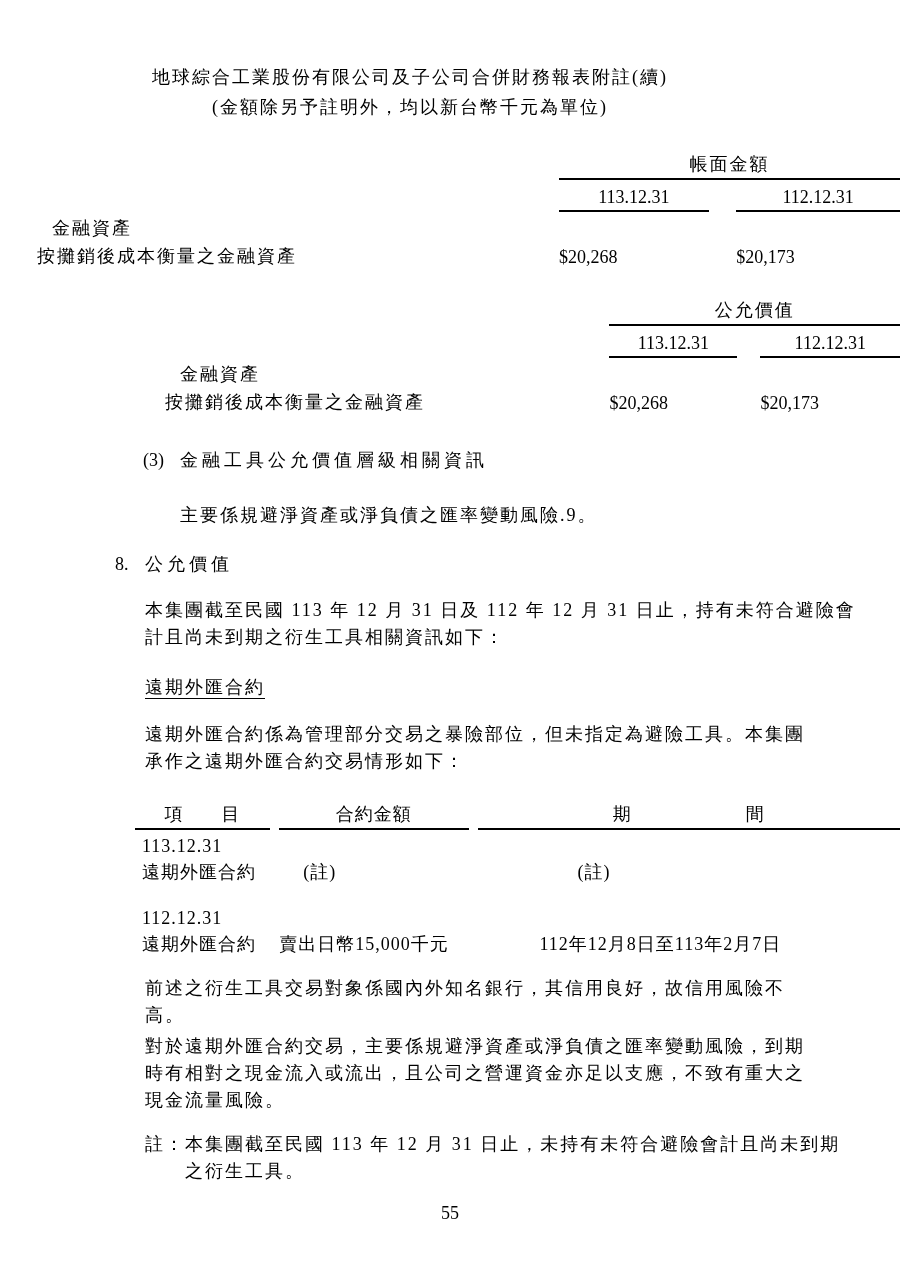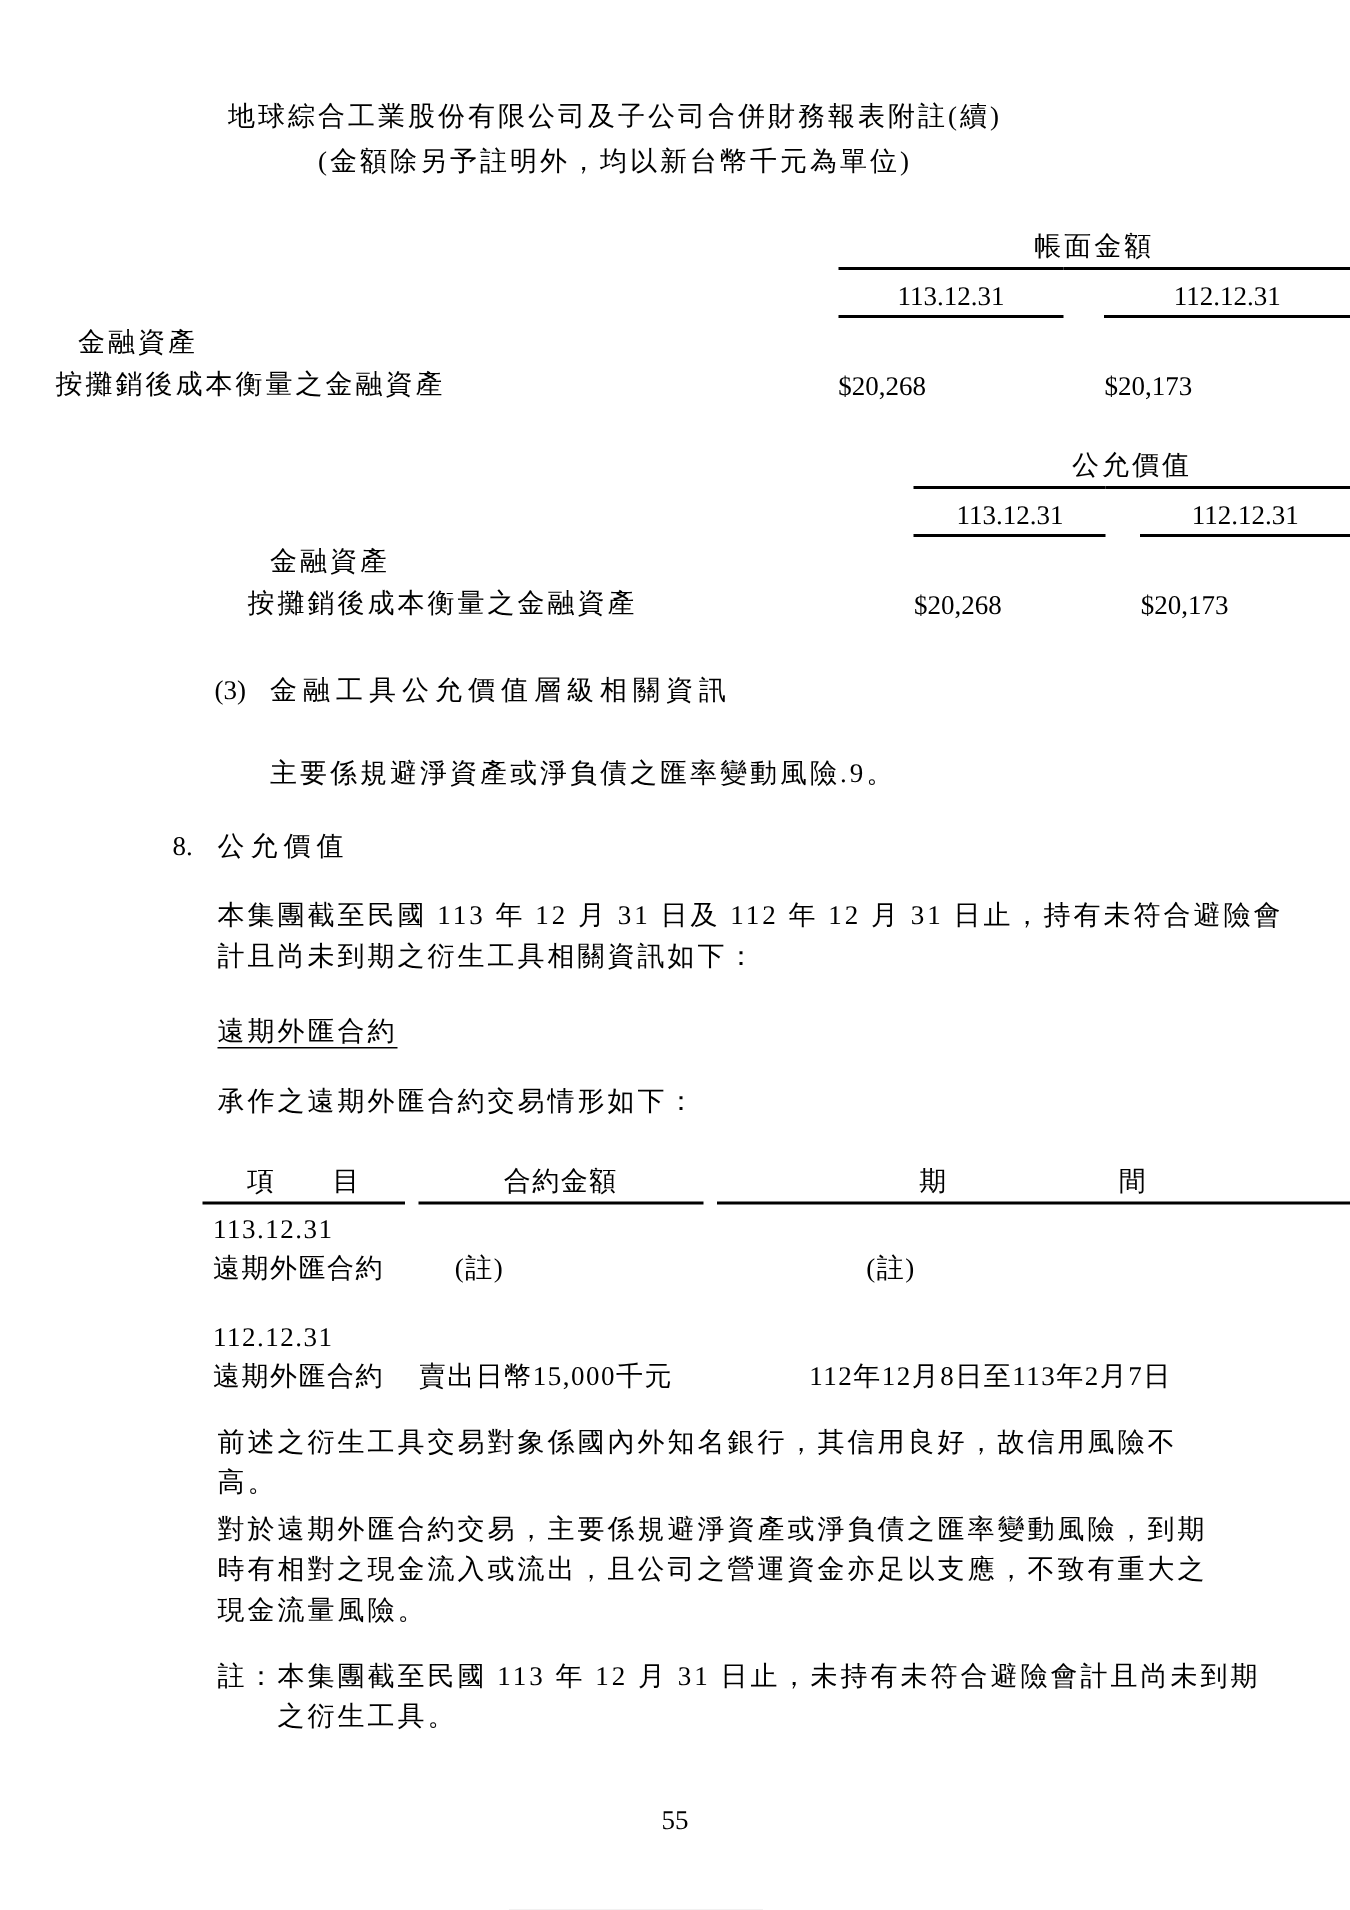--- a/index.html
+++ b/index.html
@@ -139,20 +139,21 @@
   <div class="para p-intro">
     <div class="line">本集團截至民國 113 年 12 月 31 日及 112 年 12 月 31 日止，持有未符合避險會</div>
     <div class="line">計且尚未到期之衍生工具相關資訊如下：</div>
   </div>
 
   <div class="subhead">
     <span>遠期外匯合約</span>
   </div>
 
   <div class="para p-desc">
+    <div class="line">遠期外匯合約係為管理部分交易之暴險部位，但未指定為避險工具。本集團</div>
     <div class="line">承作之遠期外匯合約交易情形如下：</div>
   </div>
 
   <table class="ct">
     <colgroup>
         <col style="width:110px">
         <col style="width:8px">
         <col style="width:157px">
         <col style="width:8px">
         <col style="width:378px">

